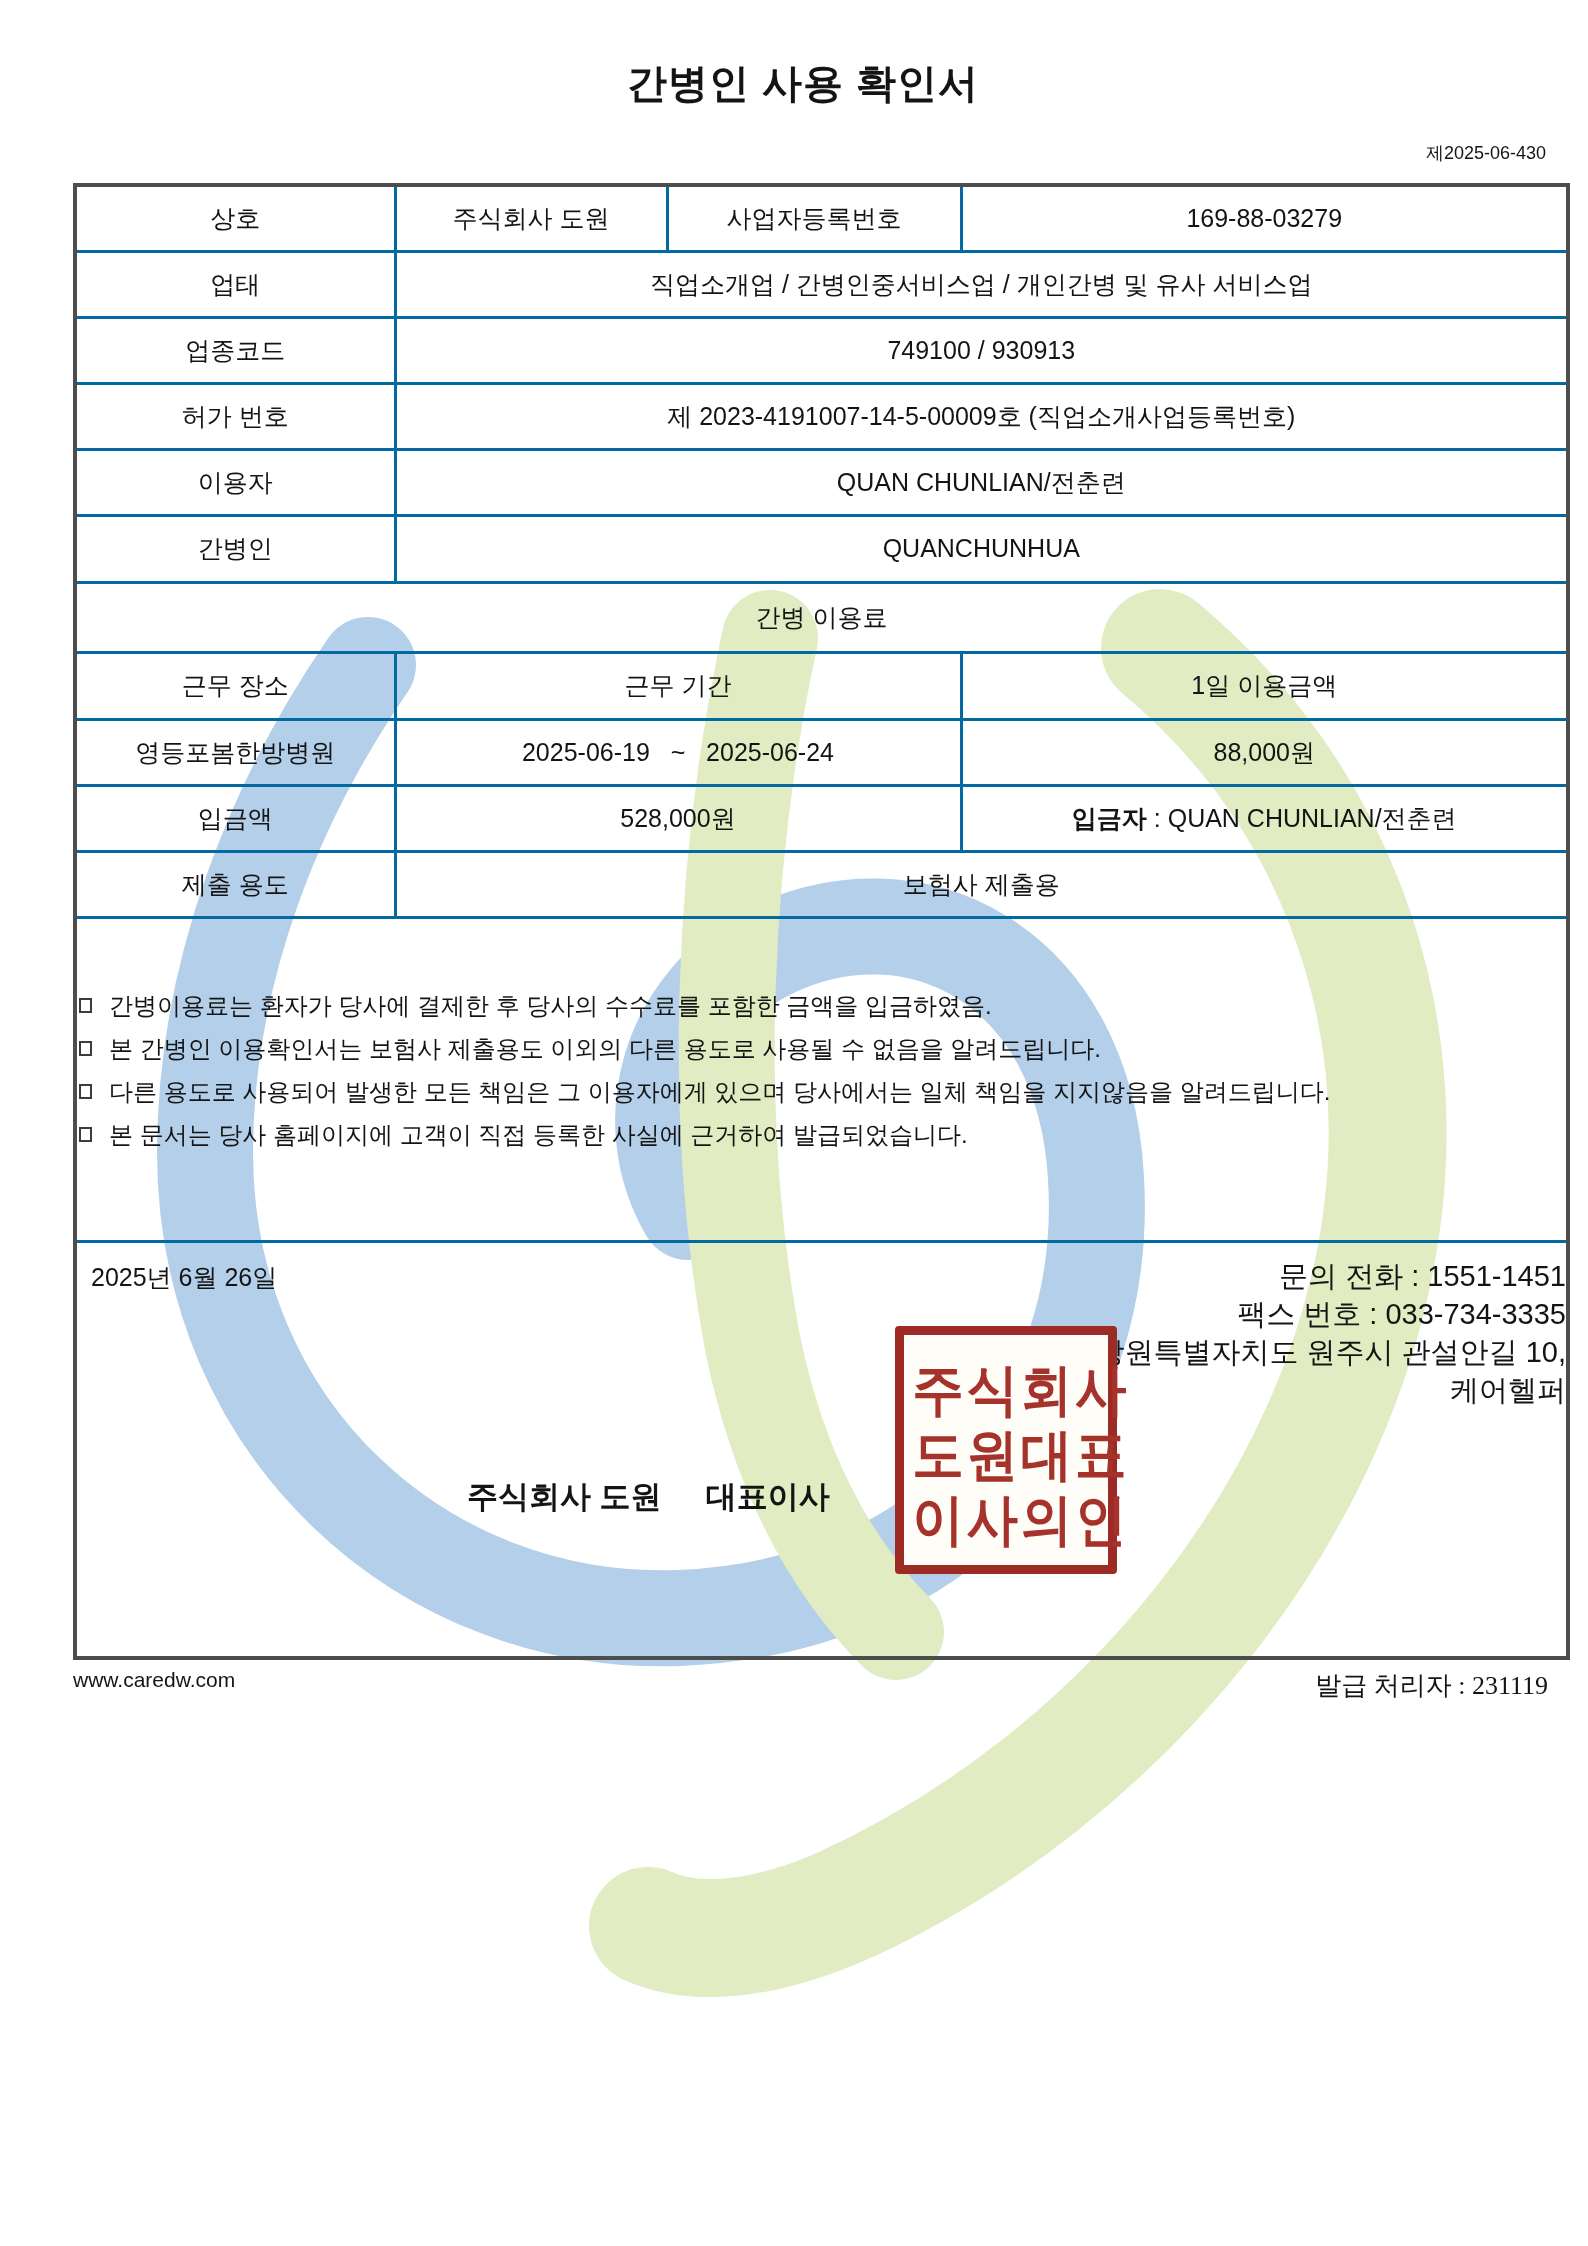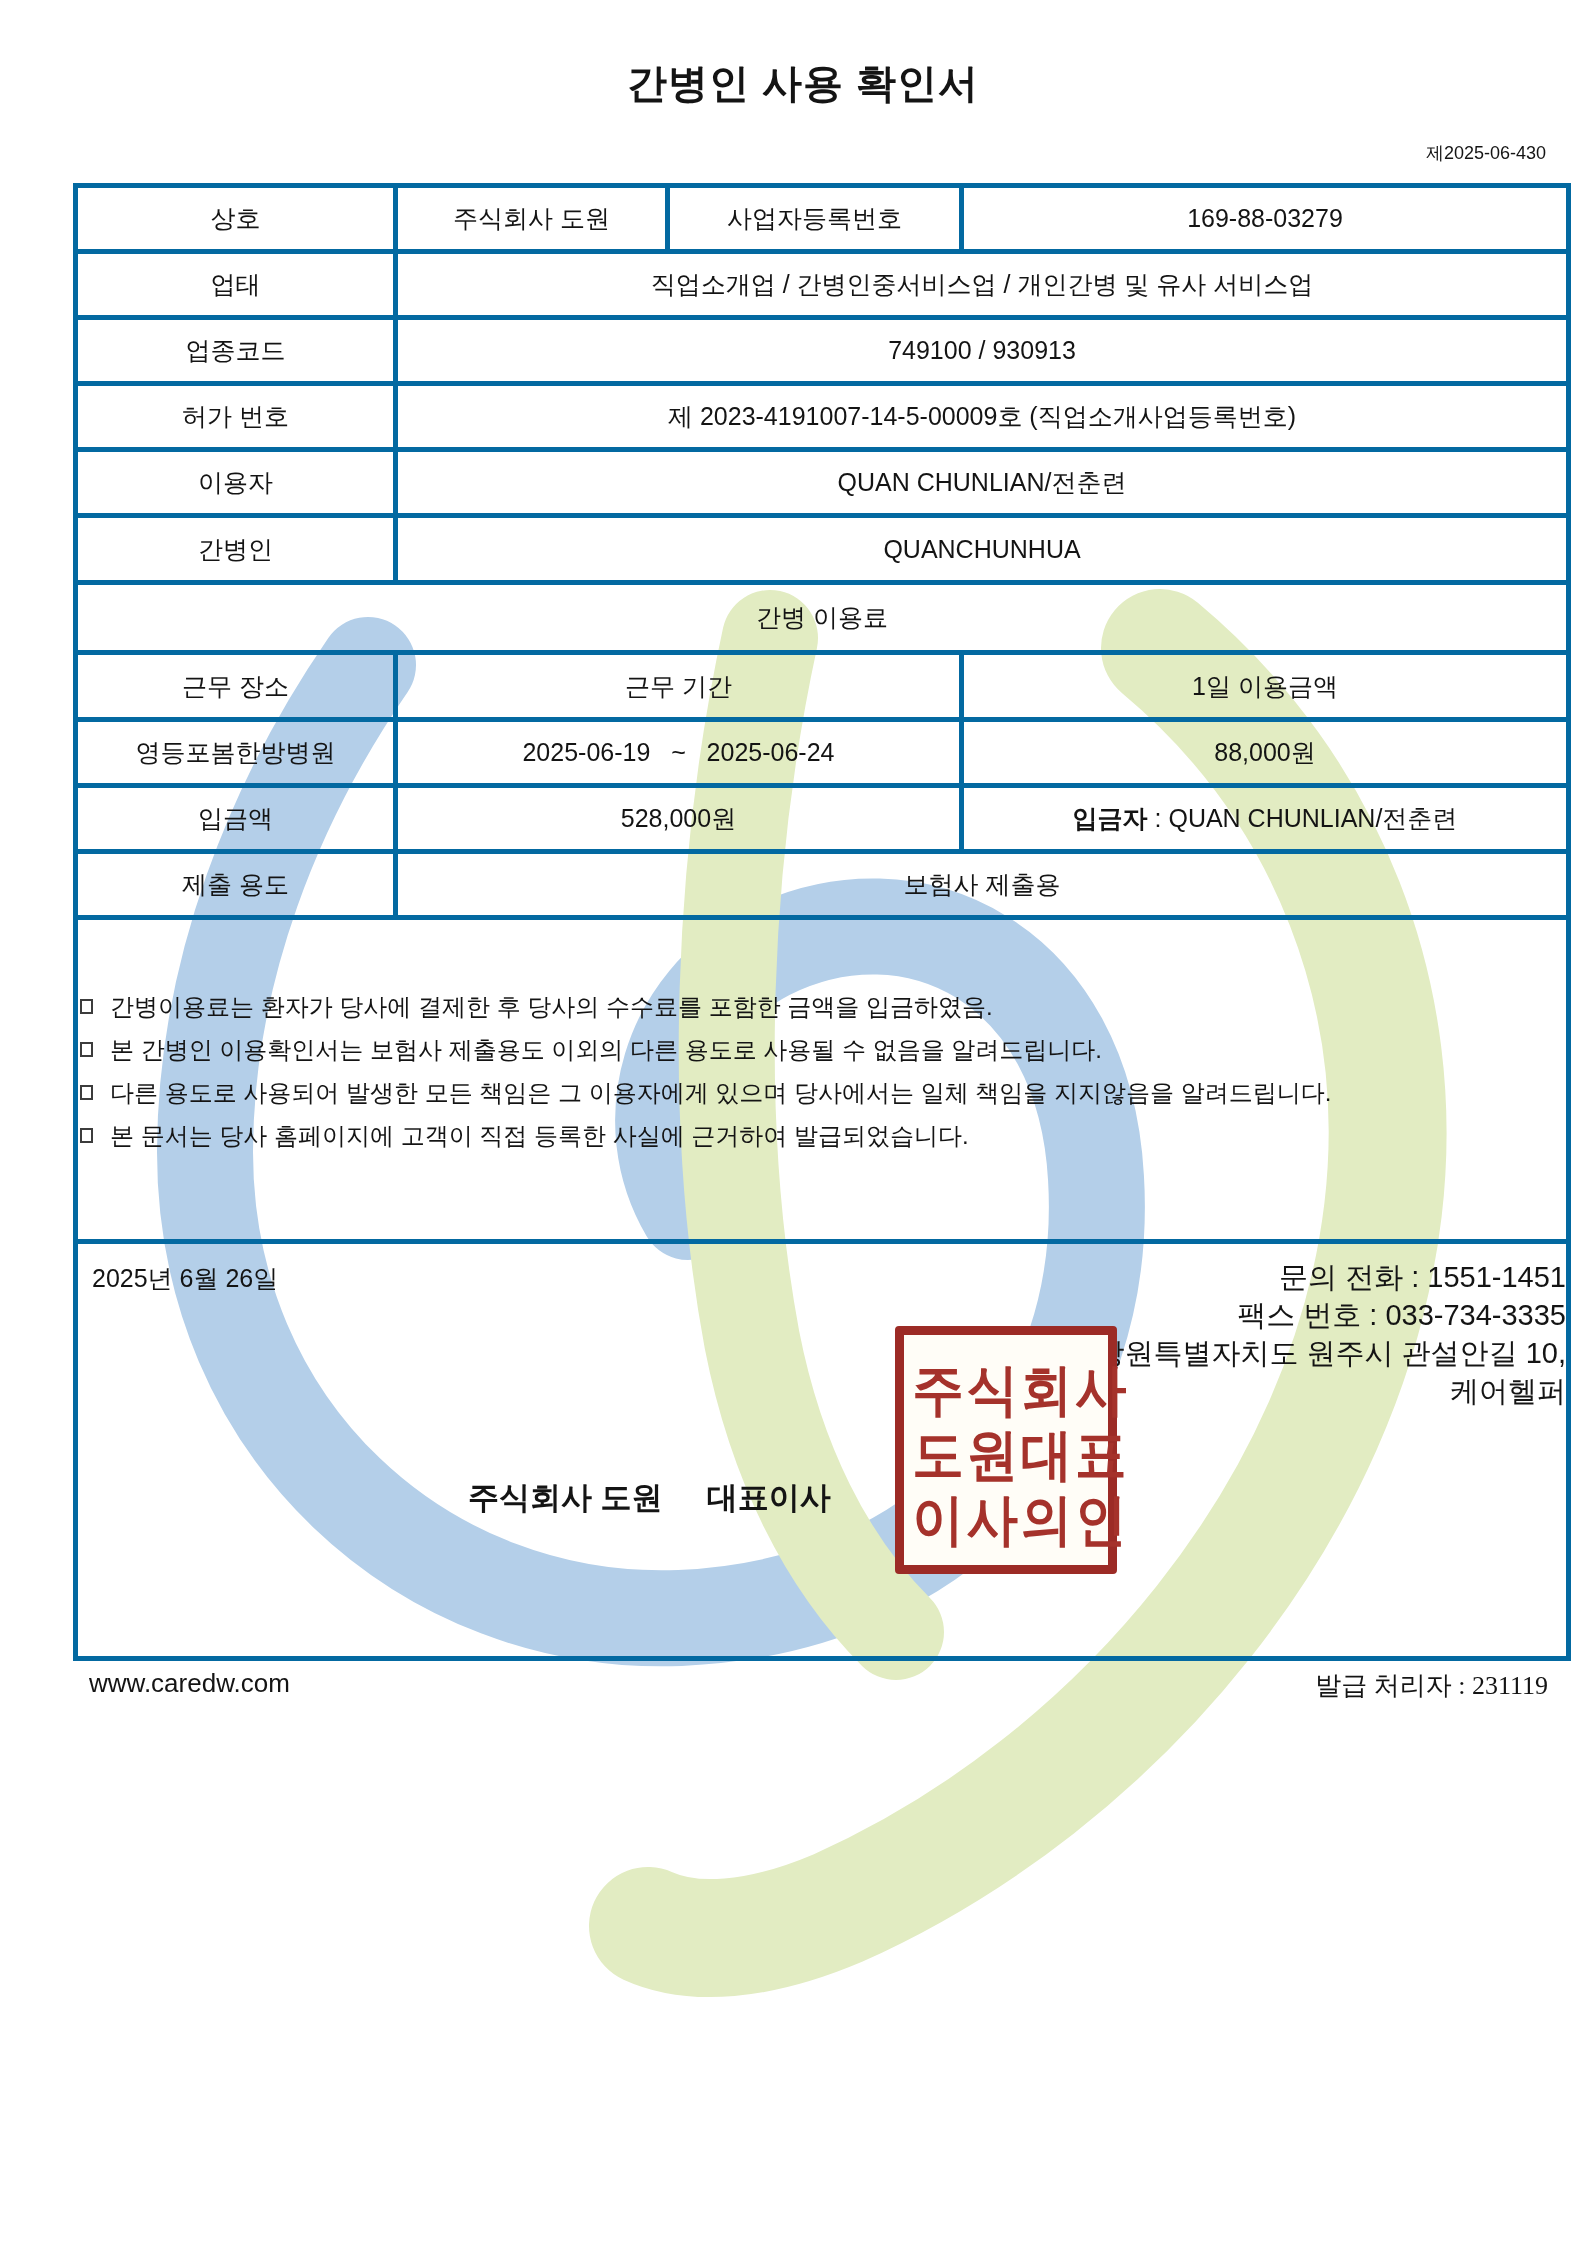--- a/index.html
+++ b/index.html
@@ -25,21 +25,21 @@
     font-size: 18px; font-weight: 400;
   }
 
   table.main {
     position: absolute; left: 55px; top: 183px;
     width: 1493px; table-layout: fixed; border-collapse: collapse;
     border: 4px solid #4d4d4d;
     background: transparent;
   }
   table.main td {
-    border: 5px solid #0369a1;
+    border: 3px solid #0369a1;
     padding: 0; text-align: center; vertical-align: middle;
     font-size: 25px; font-weight: 400; background: transparent;
     overflow: hidden;
   }
   td.lbl { font-weight: 700; }
   td.fee-title { font-size: 31px; font-weight: 700; }
   td.hdr { font-weight: 700; }
   td.pre { white-space: pre; }
 
   td.notes-cell { text-align: left; vertical-align: top; padding: 86px 30px 0 28px; }
@@ -62,21 +62,21 @@
     border: 9px solid #9c2b26; border-radius: 4px;
     text-align: center; padding-top: 22px;
     box-sizing: content-box;
   }
   .seal div {
     font-size: 56px; line-height: 65px; font-weight: 700;
     color: #a5322b; letter-spacing: 3px; white-space: nowrap;
     transform: scaleX(0.92); transform-origin: center;
   }
 
-  .footer-left  { position: absolute; left: 71px;  top: 1668px; font-size: 26px; }
+  .footer-left  { position: absolute; left: 55px;  top: 1668px; font-size: 21px; }
   .footer-right { position: absolute; right: 40px; top: 1668px; font-size: 26px; font-family: Liberation Serif, serif; }
 </style>
 </head>
 <body>
 
 <div id="page">
 
   <svg id="watermark" width="1588" height="2246" viewBox="0 0 1588 2246" xmlns="http://www.w3.org/2000/svg">
     <g fill="none" stroke-linecap="round">
 

